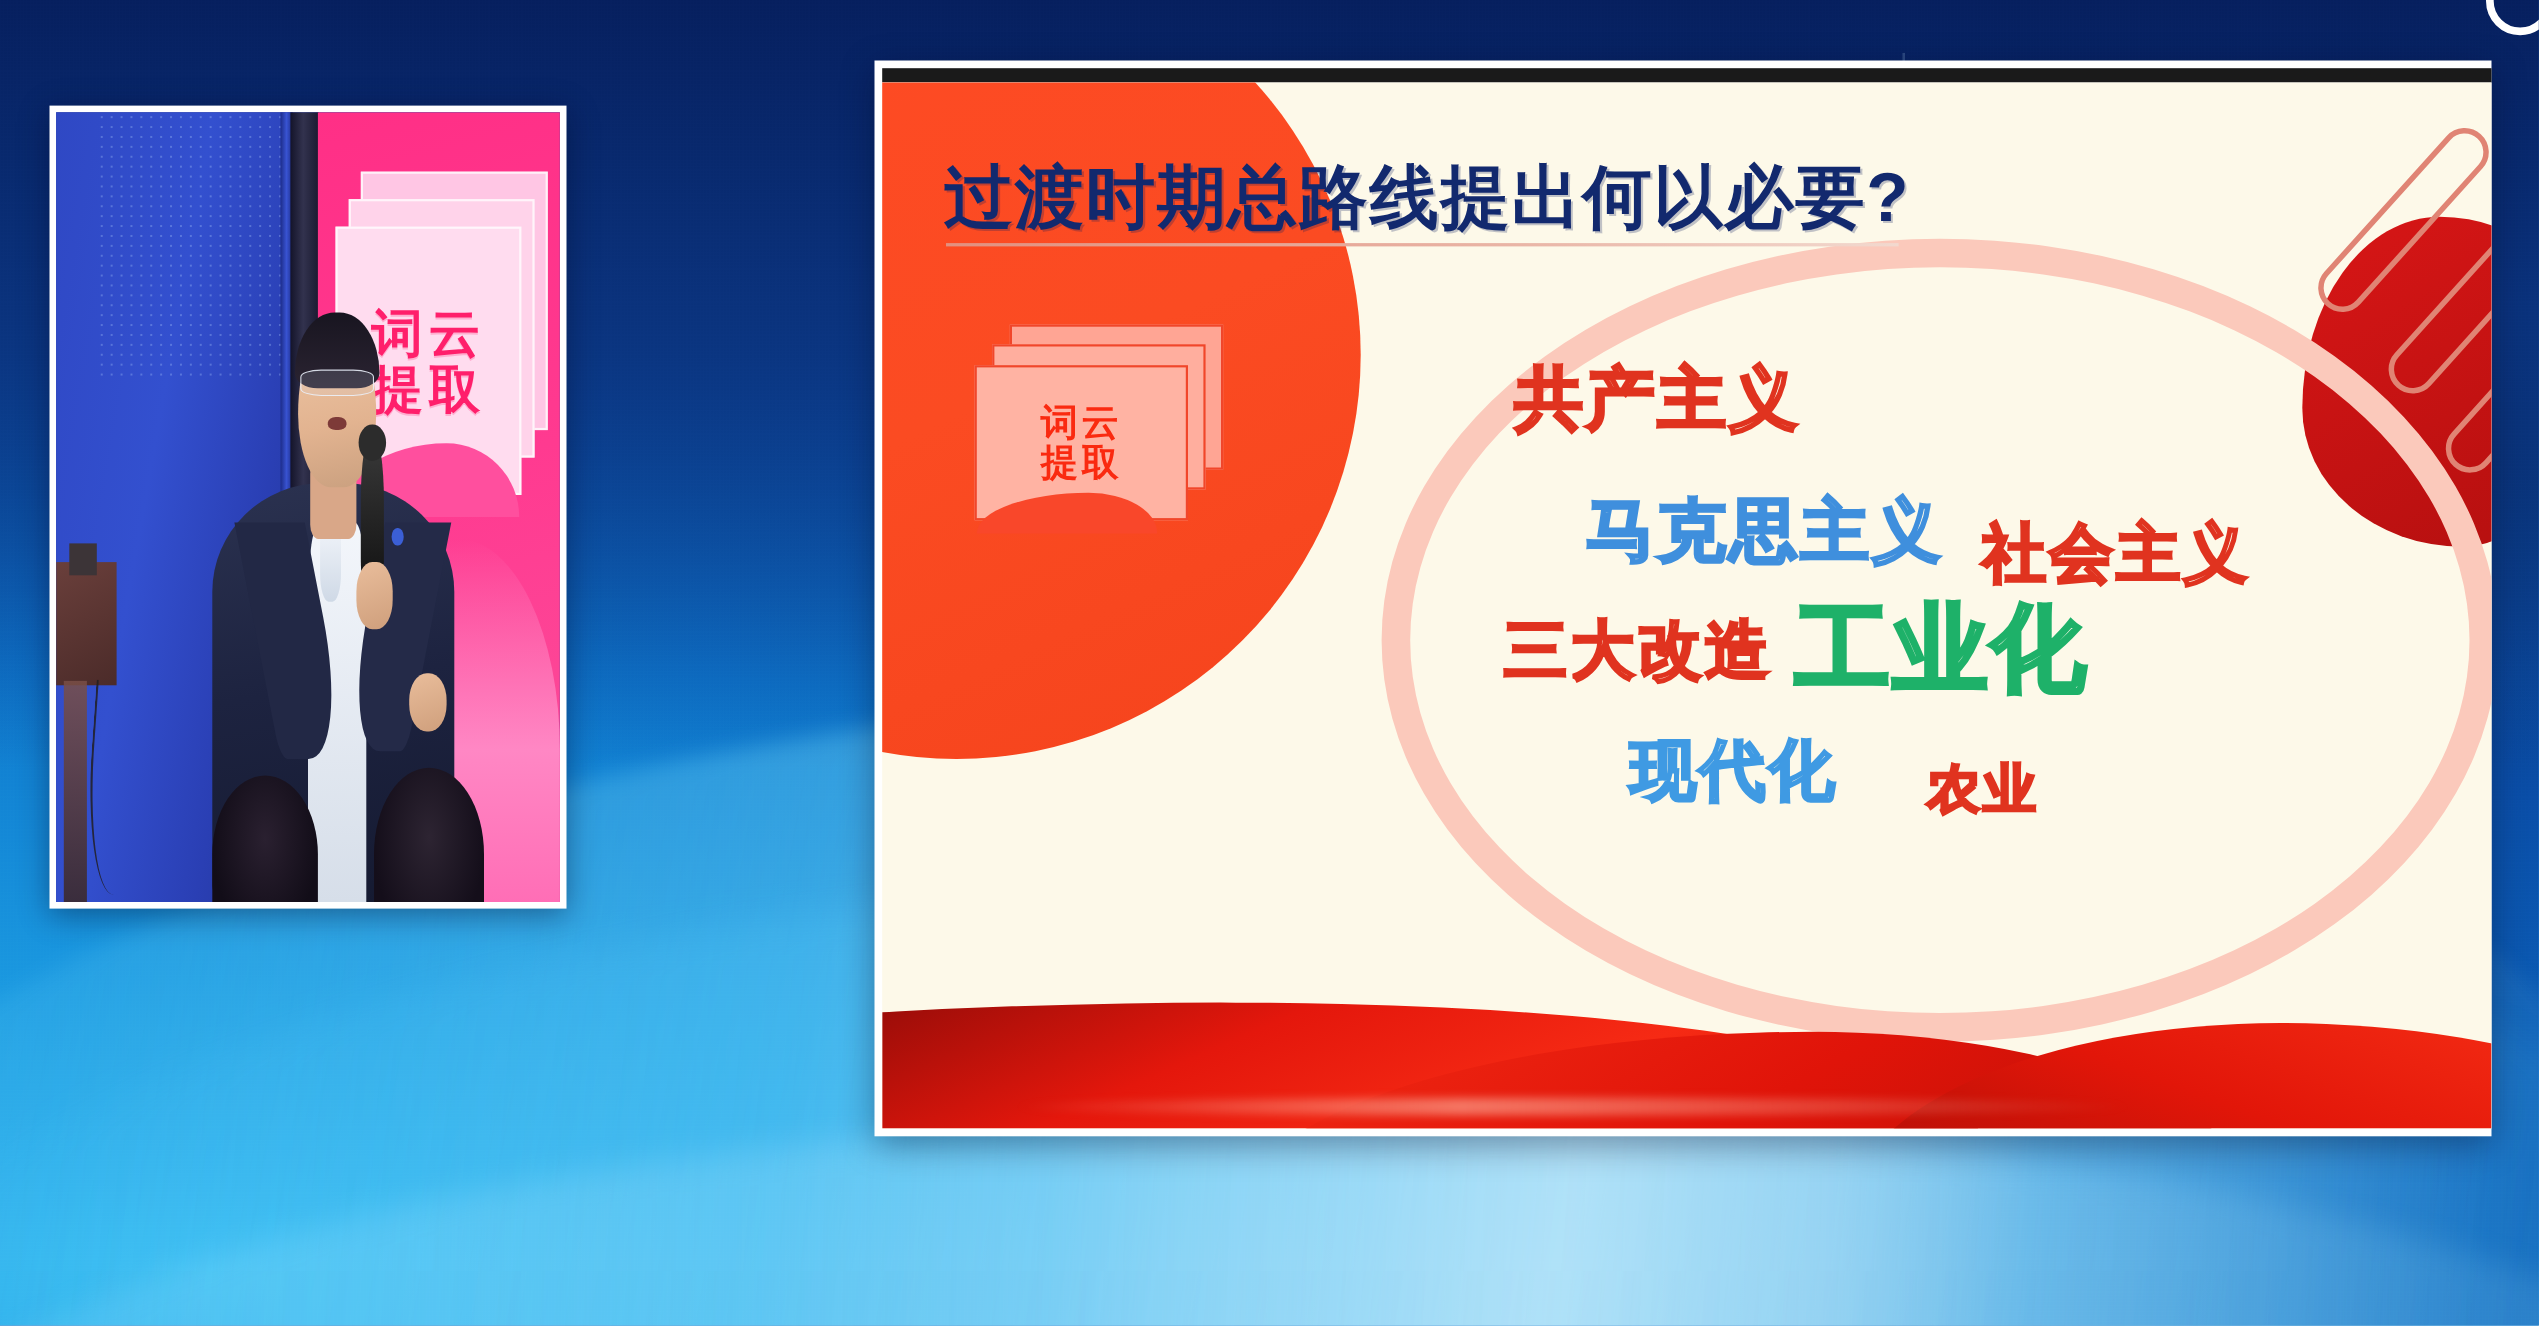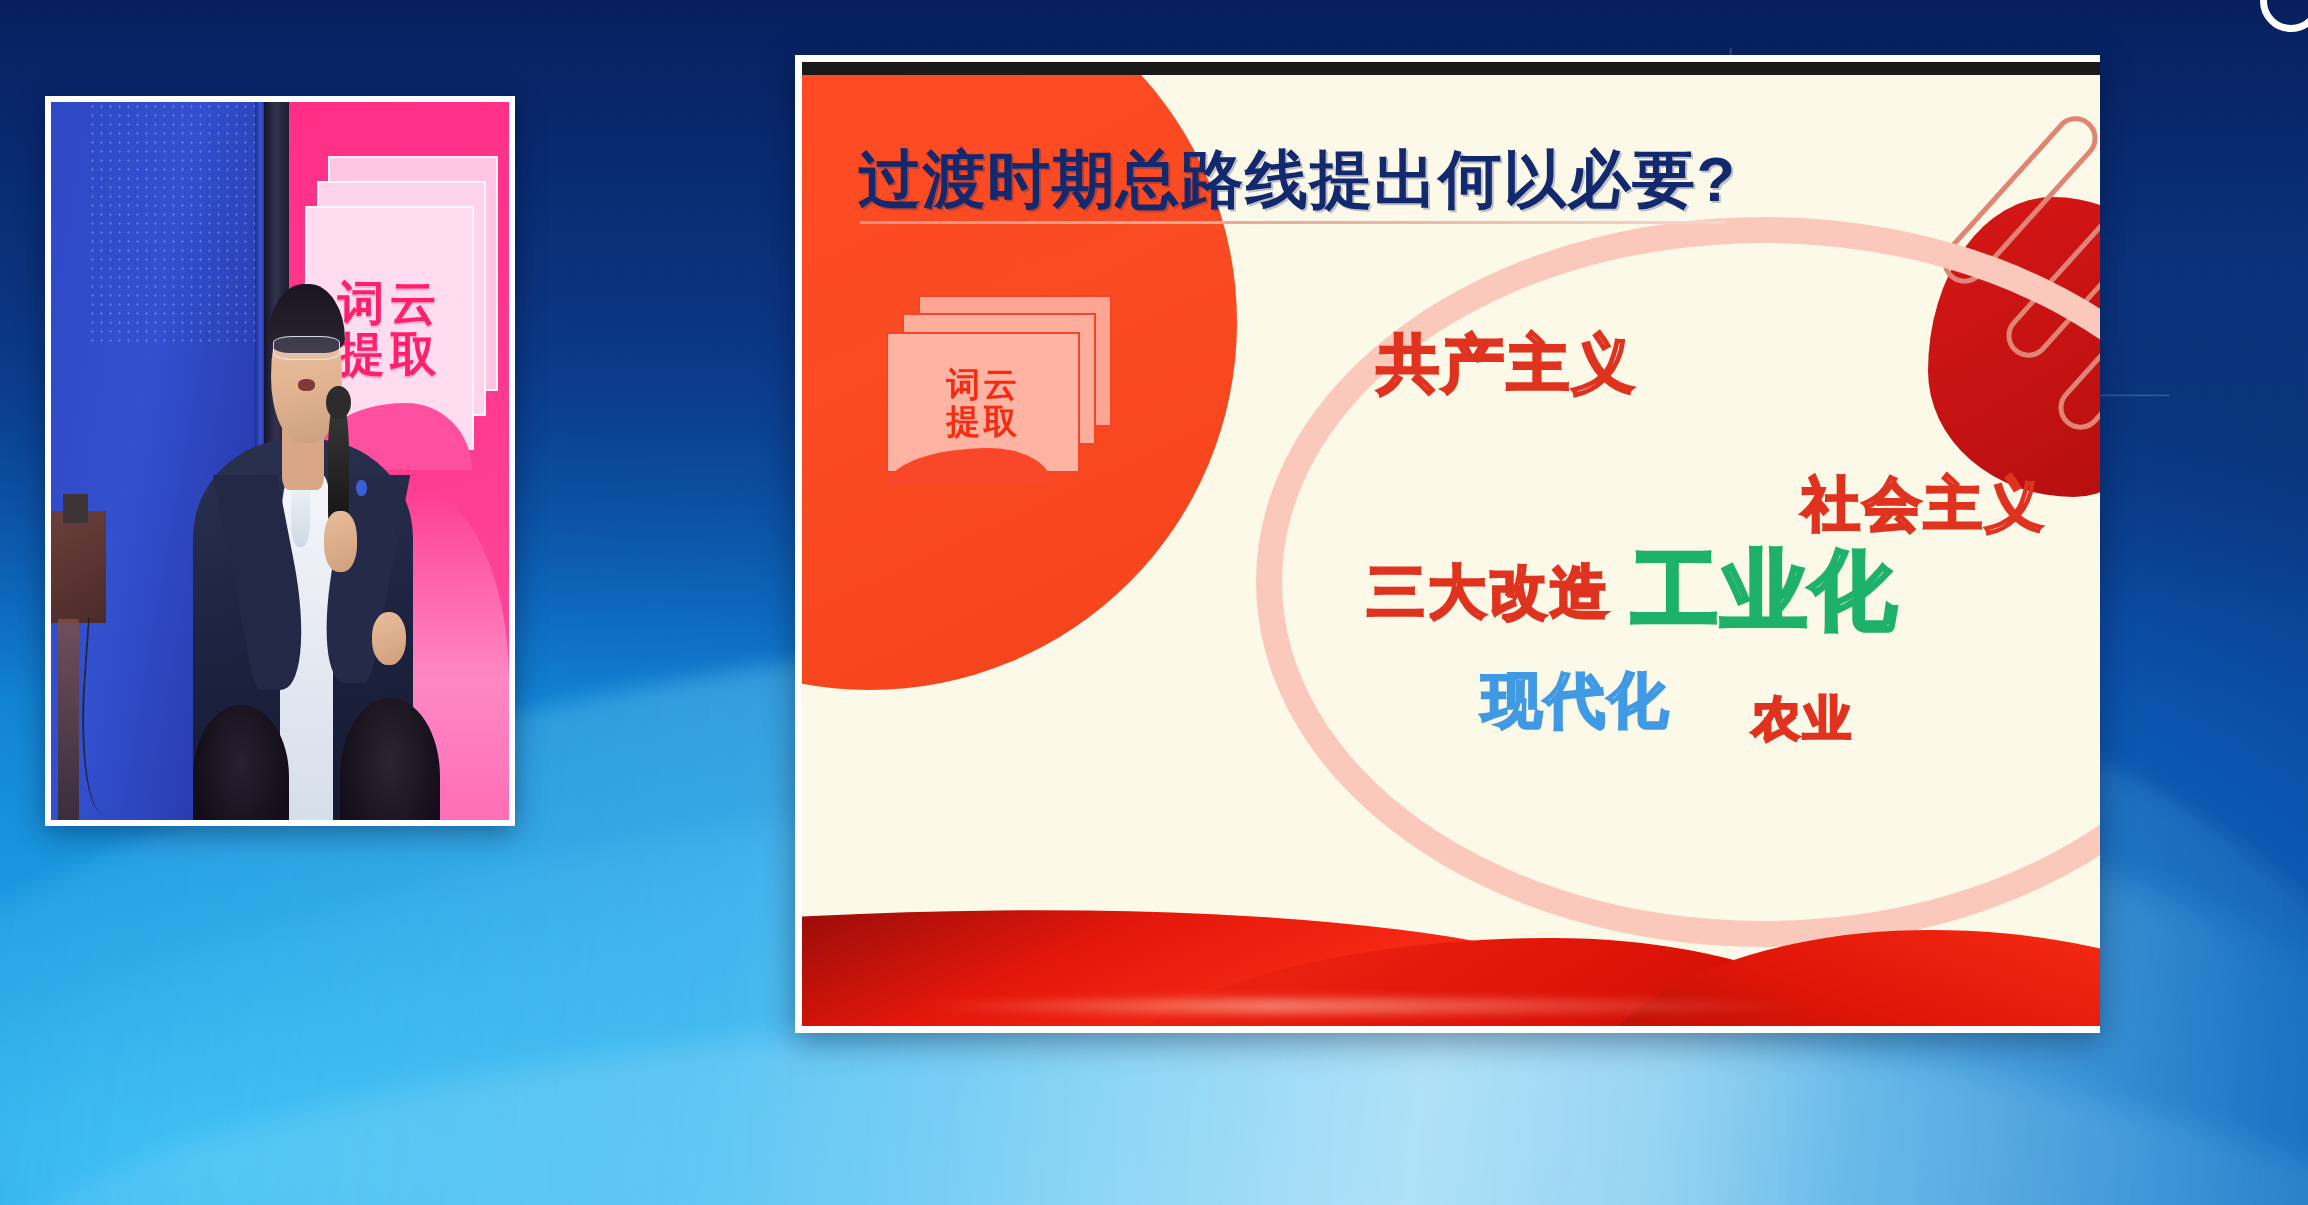--- a/index.html
+++ b/index.html
@@ -140,21 +140,21 @@
     border-left:2.5px solid #221f22; border-radius:0 0 0 70%;
     transform:rotate(4deg); opacity:.85; }
 
   .v-aud1{ position:absolute; left:31%; bottom:-4%; width:21%; height:20%;
     background:radial-gradient(ellipse at 50% 40%,#2a2030,#120d18 72%); border-radius:50% 50% 0 0; }
   .v-aud2{ position:absolute; left:63%; bottom:-5%; width:22%; height:22%;
     background:radial-gradient(ellipse at 50% 40%,#2d2432,#140e1a 72%); border-radius:50% 50% 0 0; }
 
   
   #slide-frame{
-    position:absolute; left:795px; top:55px; width:1305px; height:978px;
+    position:absolute; left:795px; top:55px; width:1470px; height:978px;
     background:#ffffff; padding:7px 0 7px 21px;
     box-shadow:0 8px 30px rgba(0,10,40,.4);
   }
   .slide-topbar{ position:absolute; left:7px; top:7px; right:0; height:13px; background:#1a1a1a; }
   #slide{
     position:absolute; left:7px; top:20px; right:0; bottom:7px;
     background:#fdf9e9; overflow:hidden;
   }
 
   .sl-circle{
@@ -325,20 +325,21 @@
         <div class="sl-card-wave"></div>
       </div>
       <div class="sl-card-txt">
         <span>词云</span>
         <span>提取</span>
       </div>
     </div>
 
     <div id="word-cloud">
         <div class="wc" style="left: 575px; top: 258px; font-size: 62px; -webkit-text-stroke: 2.81818px rgb(224, 51, 31);">共产主义</div>
+        <div class="wc" style="left: 640px; top: 378px; font-size: 62px; -webkit-text-stroke: 2.81818px rgb(63, 143, 221);">马克思主义</div>
         <div class="wc" style="left: 1000px; top: 400px; font-size: 58px; -webkit-text-stroke: 2.63636px rgb(224, 51, 31);">社会主义</div>
         <div class="wc" style="left: 565px; top: 488px; font-size: 58px; -webkit-text-stroke: 2.63636px rgb(224, 51, 31);">三大改造</div>
         <div class="wc" style="left: 830px; top: 472px; font-size: 86px; -webkit-text-stroke: 3.90909px rgb(30, 177, 105);">工业化</div>
         <div class="wc" style="left: 680px; top: 596px; font-size: 60px; -webkit-text-stroke: 2.72727px rgb(63, 154, 227);">现代化</div>
         <div class="wc" style="left: 950px; top: 620px; font-size: 48px; -webkit-text-stroke: 2.63636px rgb(224, 51, 31);">农业</div>
       </div>
 
     <div class="silk">
       <div class="silk-a"></div>
       <div class="silk-b"></div>

